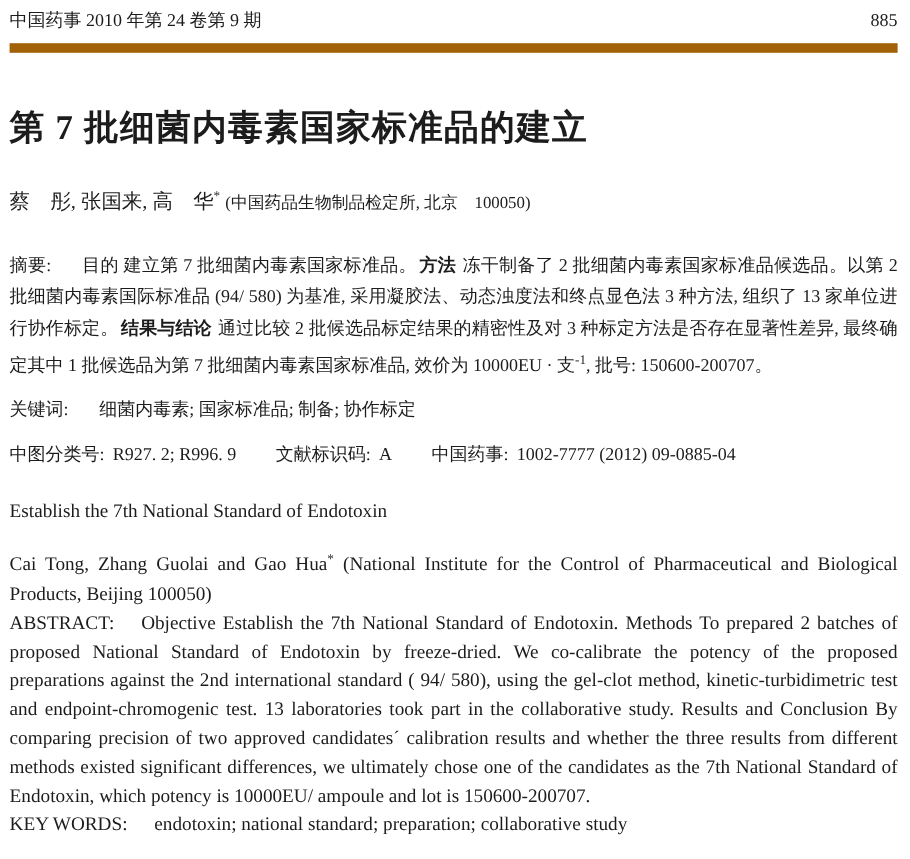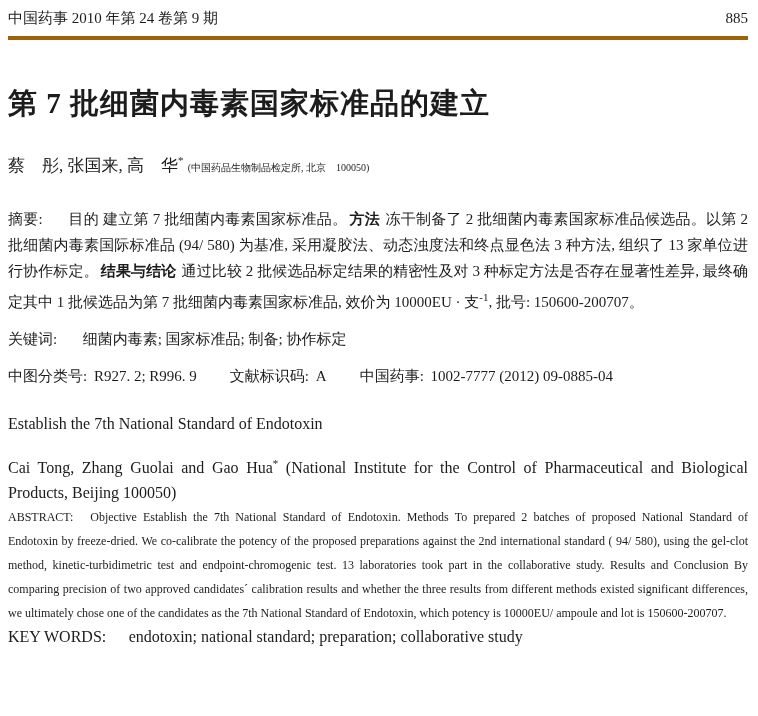--- a/index.html
+++ b/index.html
@@ -16,36 +16,36 @@
     color: #1c1c1c;
     font-family: "Liberation Serif", "DejaVu Serif", serif;
   }
   .page-header {
     display: flex;
     justify-content: space-between;
     align-items: flex-end;
     font-size: 15px;
     line-height: 20px;
     padding-bottom: 8px;
-    border-bottom: 4px solid #a16207;
+    border-bottom: 8px solid #a16207;
   }
   .article-title {
     margin: 46px 0 16px 0;
     font-size: 29px;
     line-height: 34px;
     font-weight: bold;
     letter-spacing: 1px;
   }
   .authors-cn {
     margin: 28px 0 0 0;
     font-size: 17px;
     line-height: 24px;
   }
   .authors-cn .affil {
-    font-size: 10px;
+    font-size: 14px;
   }
   sup.mark {
     font-size: 11px;
   }
   .abstract-cn {
     margin: 26px 0 0 0;
     font-size: 15px;
     line-height: 26px;
     text-align: justify;
   }
@@ -76,21 +76,21 @@
     font-weight: normal;
   }
   .authors-en {
     margin: 3px 0 0 0;
     font-size: 16px;
     line-height: 25px;
     text-align: justify;
   }
   .abstract-en {
     margin: 0;
-    font-size: 12px;
+    font-size: 16px;
     line-height: 24px;
     text-align: justify;
   }
   .abstract-en .lbl.lead-gap { margin-right: 1.4em; }
   .keywords-en {
     margin: 1px 0 0 0;
     font-size: 16px;
     line-height: 22px;
   }
   .keywords-en .lbl { margin-right: 1.4em; }

